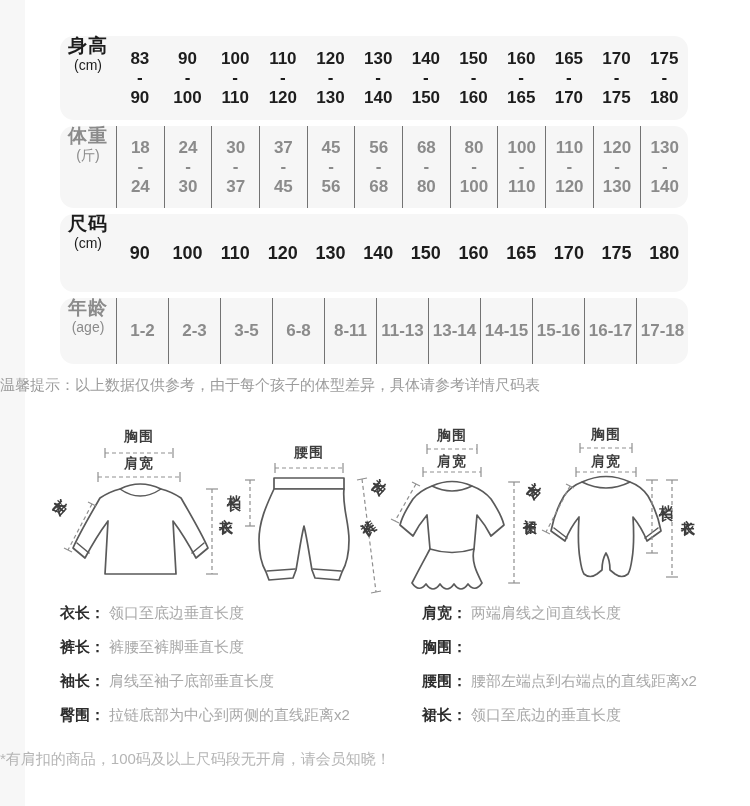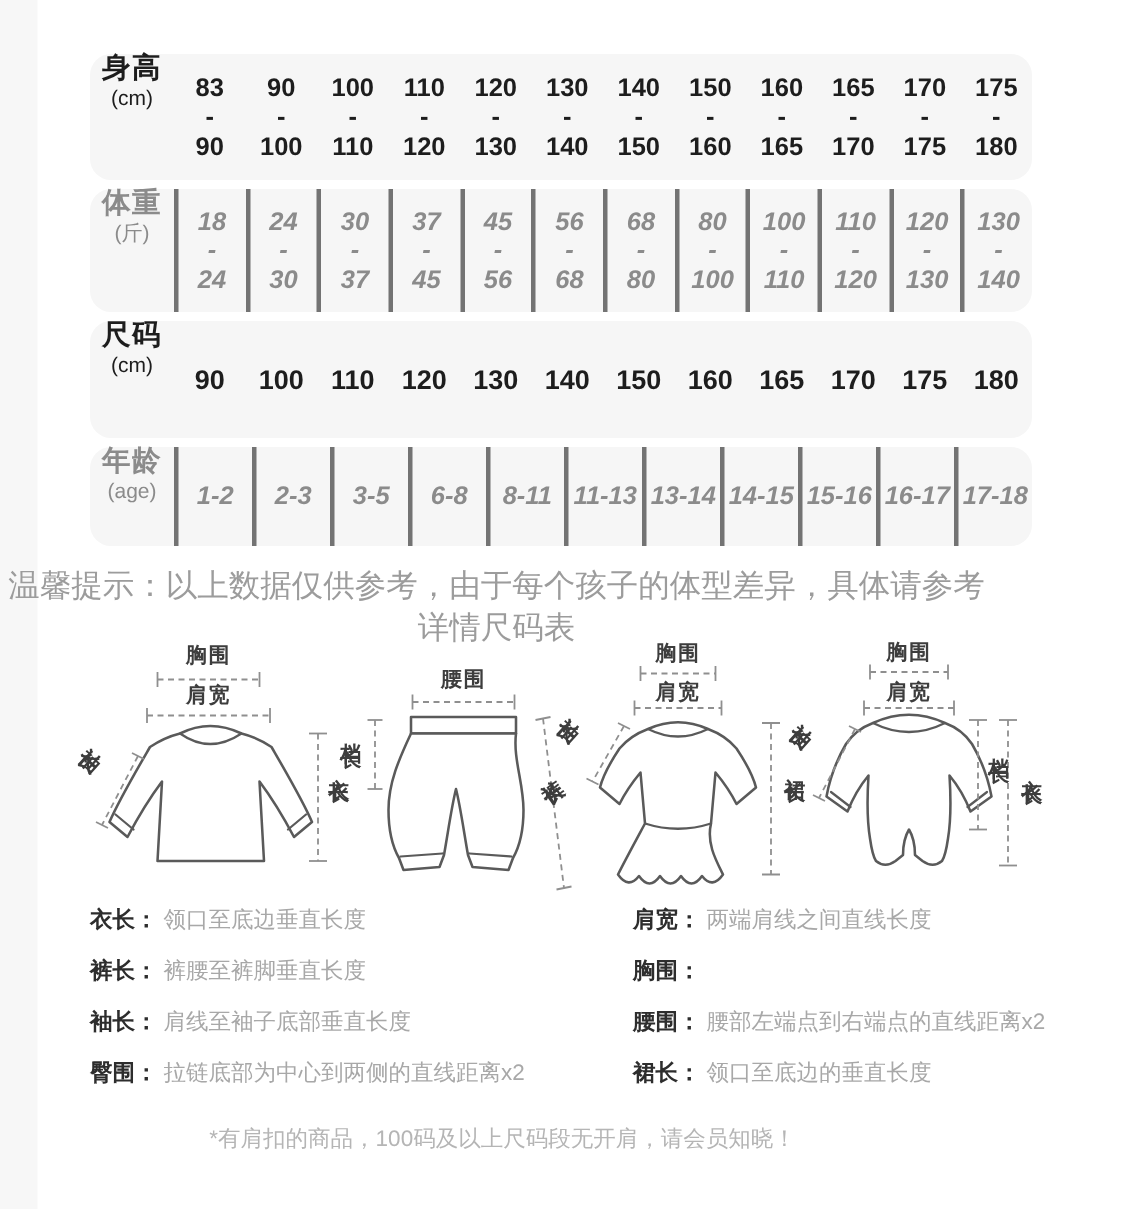--- a/index.html
+++ b/index.html
@@ -17,24 +17,24 @@
   .row-label .lab{font-size:19px;font-weight:700;letter-spacing:1px;}
   .row-label .unit{font-size:14px;font-weight:400;margin-top:1px;}
   .cells{flex:1;display:flex;}
   .cell{flex:1;display:flex;align-items:center;justify-content:center;
         text-align:center;white-space:pre-line;line-height:1.15;}
   .row-dark{color:#1d1d1d;}
   .row-dark .cell{font-weight:700;font-size:17px;}
   .row-gray{color:#8b8b8b;}
   .row-gray .cell{font-weight:600;font-size:17px;}
   .row-size .cell{font-size:18px;}
-  .row-divided .cell{border-left:3px solid #737373;font-style:italic;}
-
-  .tip-note{position:absolute;left:0;top:376px;width:662px;text-align:center;
-            color:#9c9c9c;font-size:21px;}
+  .row-divided .cell{border-left:1px solid #737373;}
+
+  .tip-note{position:absolute;left:0;top:376px;width:662px;
+            color:#9c9c9c;font-size:15px;}
 
   
   .diagram{position:absolute;top:422px;}
   .diagram svg{display:block;}
   .h-label,.v-label,.r-label{
     position:absolute;font-size:14px;font-weight:600;color:#3d3d3d;line-height:1.1;
   }
   .h-label{transform:translateX(-50%);letter-spacing:1px;white-space:nowrap;}
   .v-label{writing-mode:vertical-rl;text-orientation:upright;letter-spacing:3px;}
   .r-label{writing-mode:vertical-rl;text-orientation:upright;letter-spacing:2px;
@@ -46,21 +46,21 @@
   .tick{stroke:#8f8f8f;stroke-width:1.2;fill:none;}
 
   
   .defs{position:absolute;left:60px;top:604px;width:640px;display:flex;}
   .def-col-left{width:362px;}
   .def-col-right{width:278px;}
   .def-item{height:34px;font-size:15px;display:flex;align-items:flex-start;}
   .def-term{color:#2d2d2d;font-weight:700;margin-right:4px;white-space:nowrap;}
   .def-desc{color:#a8a8a8;}
 
-  .footnote{position:absolute;left:0;top:750px;width:670px;text-align:center;
+  .footnote{position:absolute;left:0;top:750px;width:670px;text-align:left;
             color:#b5b5b5;font-size:15px;}
 </style>
 </head>
 <body>
 
 <div class="edge-strip"></div>
 
 <div class="size-table">
 
   <div class="row-card h84 row-dark">

